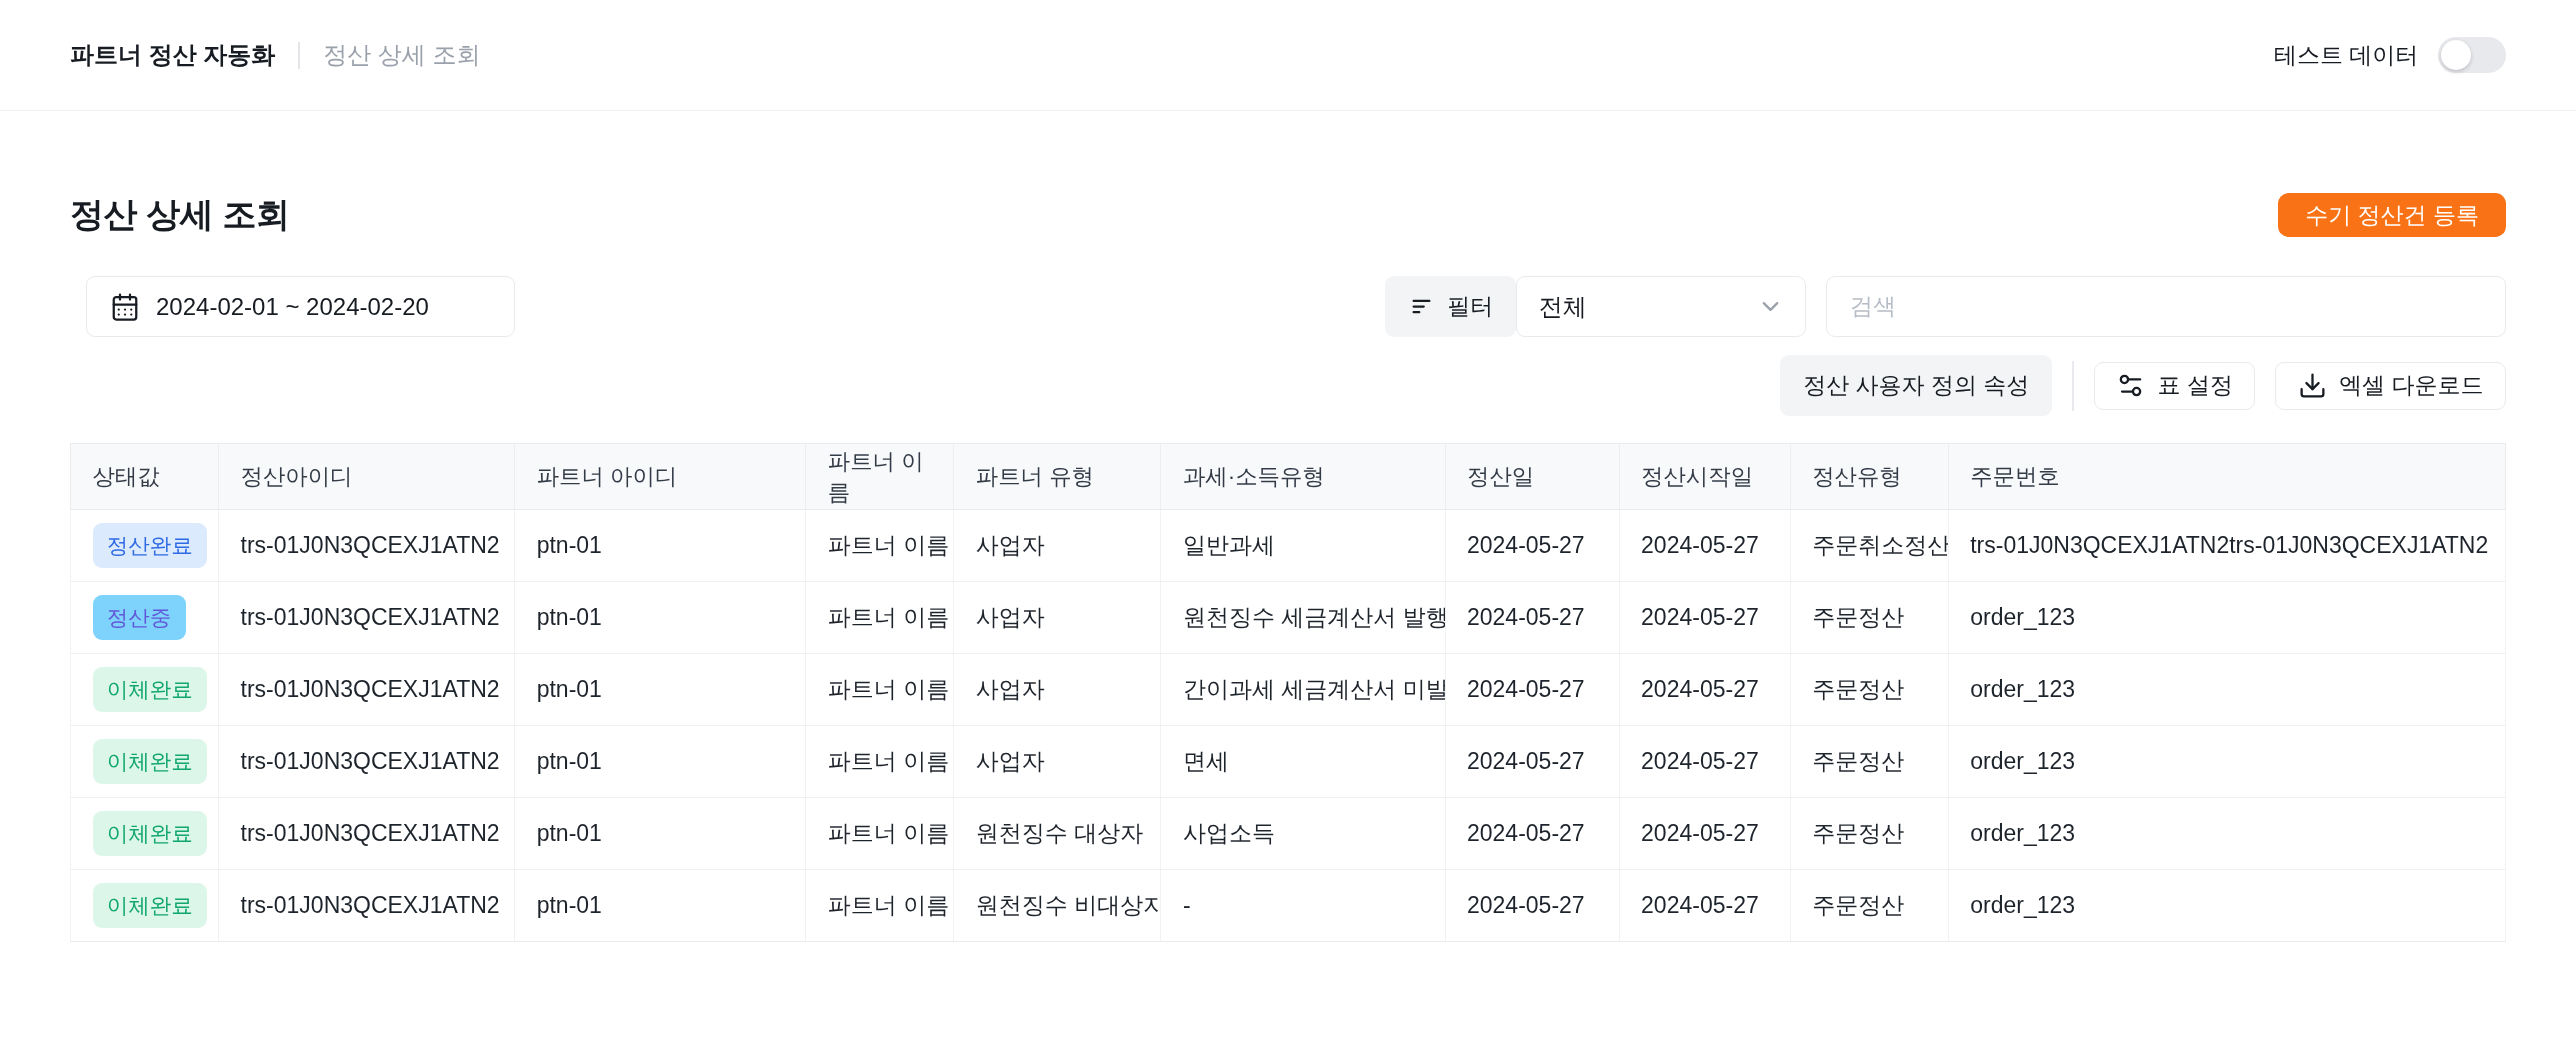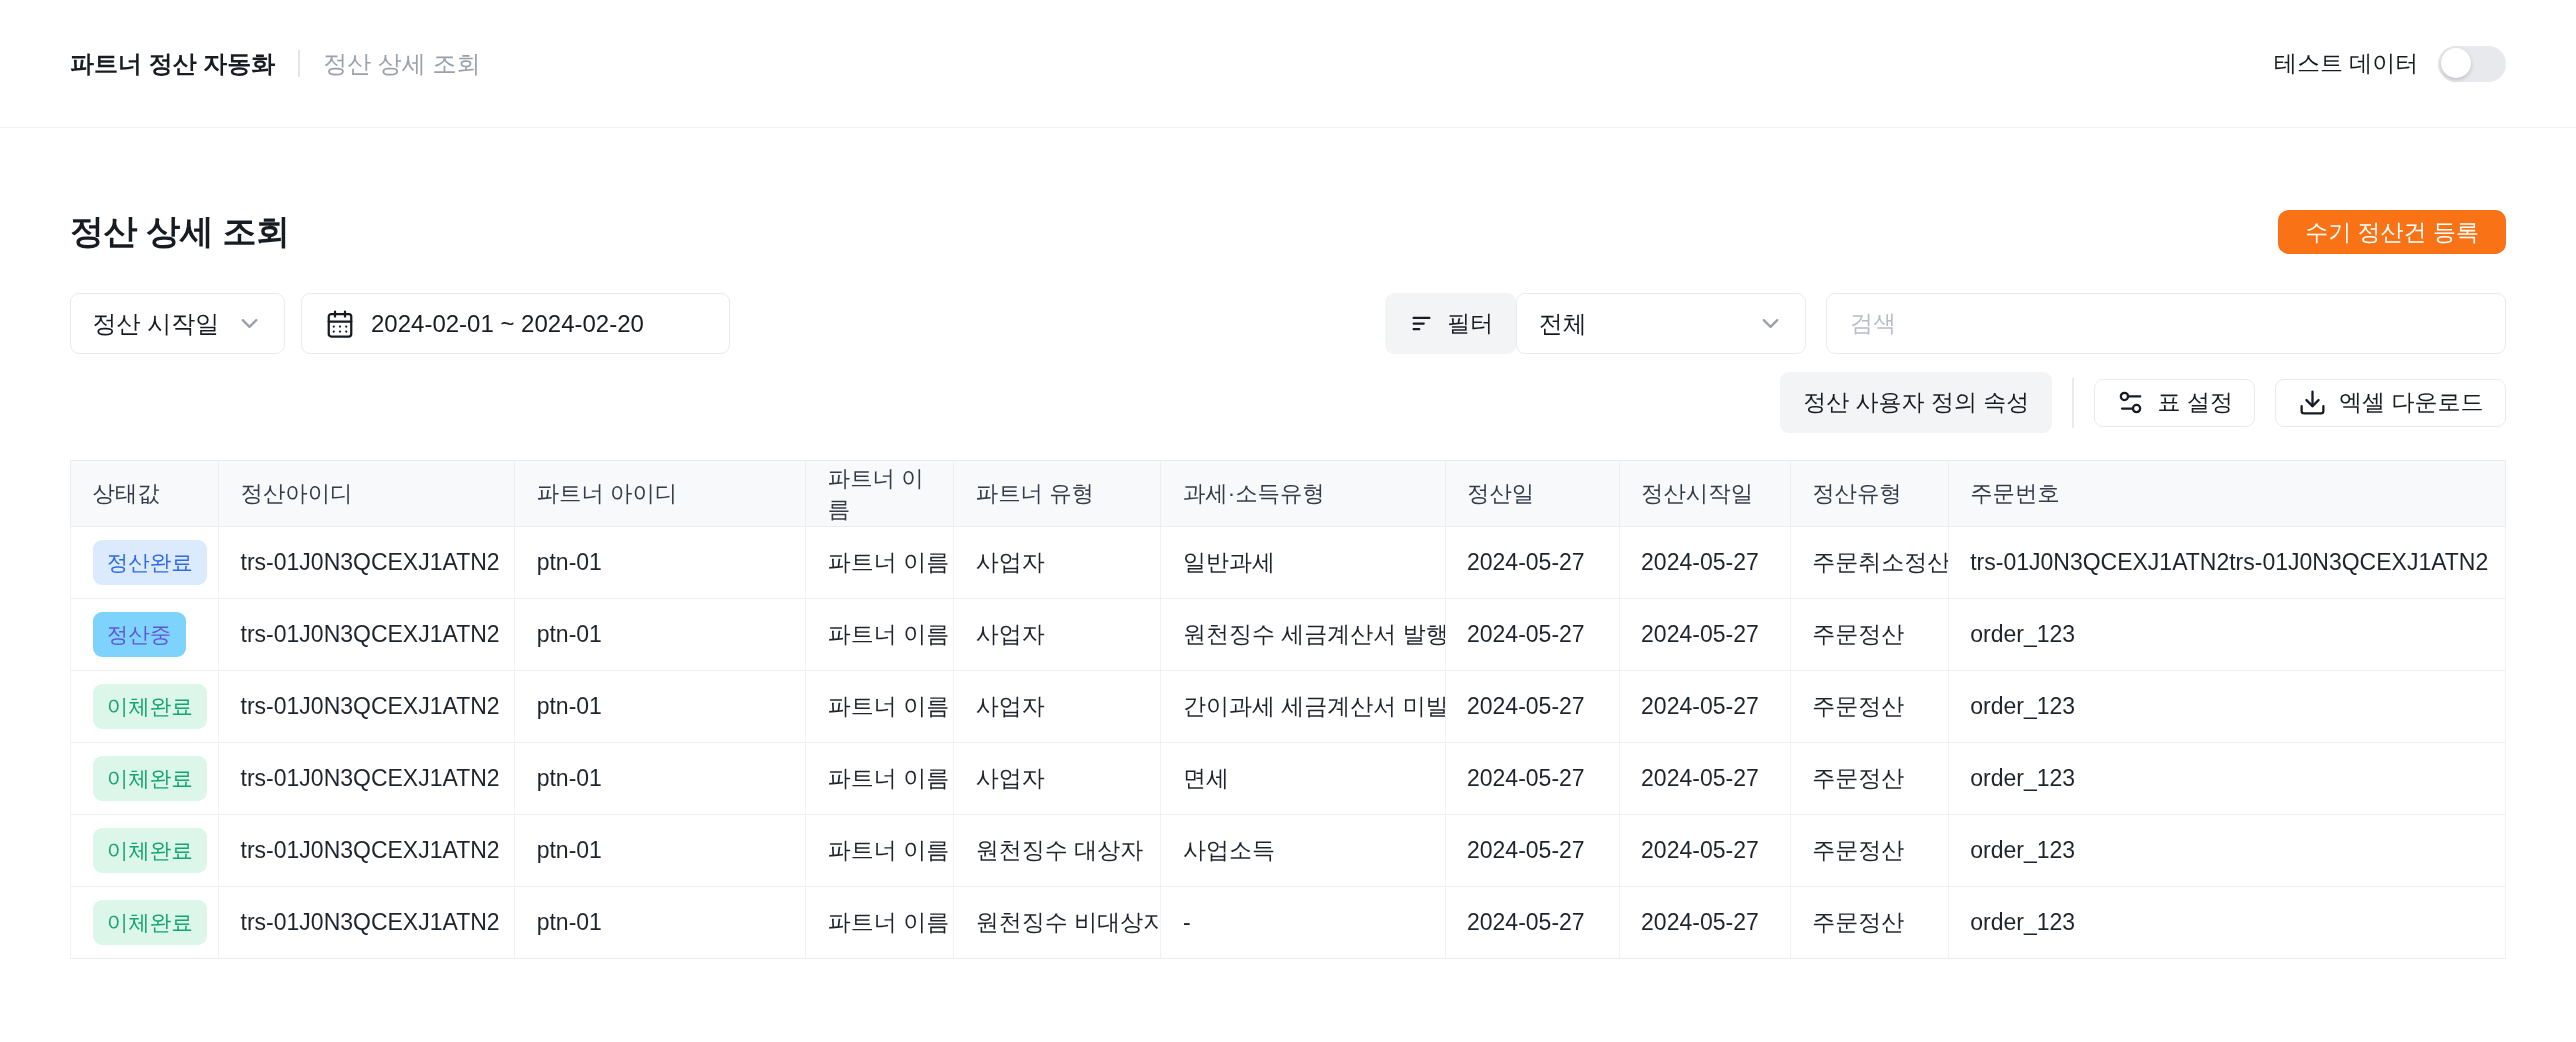--- a/index.html
+++ b/index.html
@@ -1,20 +1,20 @@
 <!DOCTYPE html>
 <html lang="ko" style="font-size:14.3px"><head>
 <meta charset="utf-8">
 <style>
   * { margin:0; padding:0; box-sizing:border-box; }
   html,body { width:2576px; height:1042px; overflow:hidden; background:#ffffff;
     font-family:"Liberation Sans","DejaVu Sans",sans-serif; color:#1E242C; }
 
   
-  .appbar { height:128px; display:flex; align-items:center; justify-content:space-between;
+  .appbar { height:111px; display:flex; align-items:center; justify-content:space-between;
     padding:0 70px; border-bottom:1.8px solid #F0F1F3; background:#fff; }
   .crumbs { display:flex; align-items:center; gap:23px; }
   .crumb-root { font-size:24px; font-weight:700; color:#171B22; }
   .crumb-sep { width:1.8px; height:27px; background:#E3E5E9; }
   .crumb-current { font-size:24px; color:#9AA1AB; }
   .toggle-wrap { display:flex; align-items:center; gap:19.7px; }
   .toggle-label { font-size:23px; font-weight:500; color:#171B22; }
   .toggle { width:68px; height:36px; border-radius:18px; background:#E7E9EC; position:relative; cursor:pointer; }
   .toggle .knob { position:absolute; top:2.7px; left:2.7px; width:30px; height:30px; border-radius:50%;
     background:#fff; box-shadow:0 1.8px 4.5px rgba(0,0,0,.18); }
@@ -86,28 +86,20 @@
 </header>
 
 <main class="content">
 
   <div class="title-row">
     <h1 class="page-title">정산 상세 조회</h1>
     <button class="btn-primary">수기 정산건 등록</button>
   </div>
 
   <div class="filter-row">
-    <div class="ctl bordered select-field">
-      <span>정산 시작일</span>
-      <span class="icon">
-        <svg width="27" height="27" viewBox="0 0 24 24" fill="none" stroke="#9AA1AB" stroke-width="2" stroke-linecap="round" stroke-linejoin="round">
-            <polyline points="6 9 12 15 18 9"></polyline>
-          </svg>
-      </span>
-    </div>
 
     <div class="ctl bordered date-field">
       <span class="icon">
         <svg width="30" height="30" viewBox="0 0 24 24" fill="none" stroke="#171B22" stroke-width="1.8" stroke-linecap="round" stroke-linejoin="round">
           <rect x="3" y="4" width="18" height="18" rx="2"></rect>
             <path d="M16 2v4M8 2v4M3 10h18"></path>
           <path d="M7 14h.01M12 14h.01M17 14h.01M7 18h.01M12 18h.01M17 18h.01"></path>
         </svg>
       </span>
       <span>2024-02-01 ~ 2024-02-20</span>

